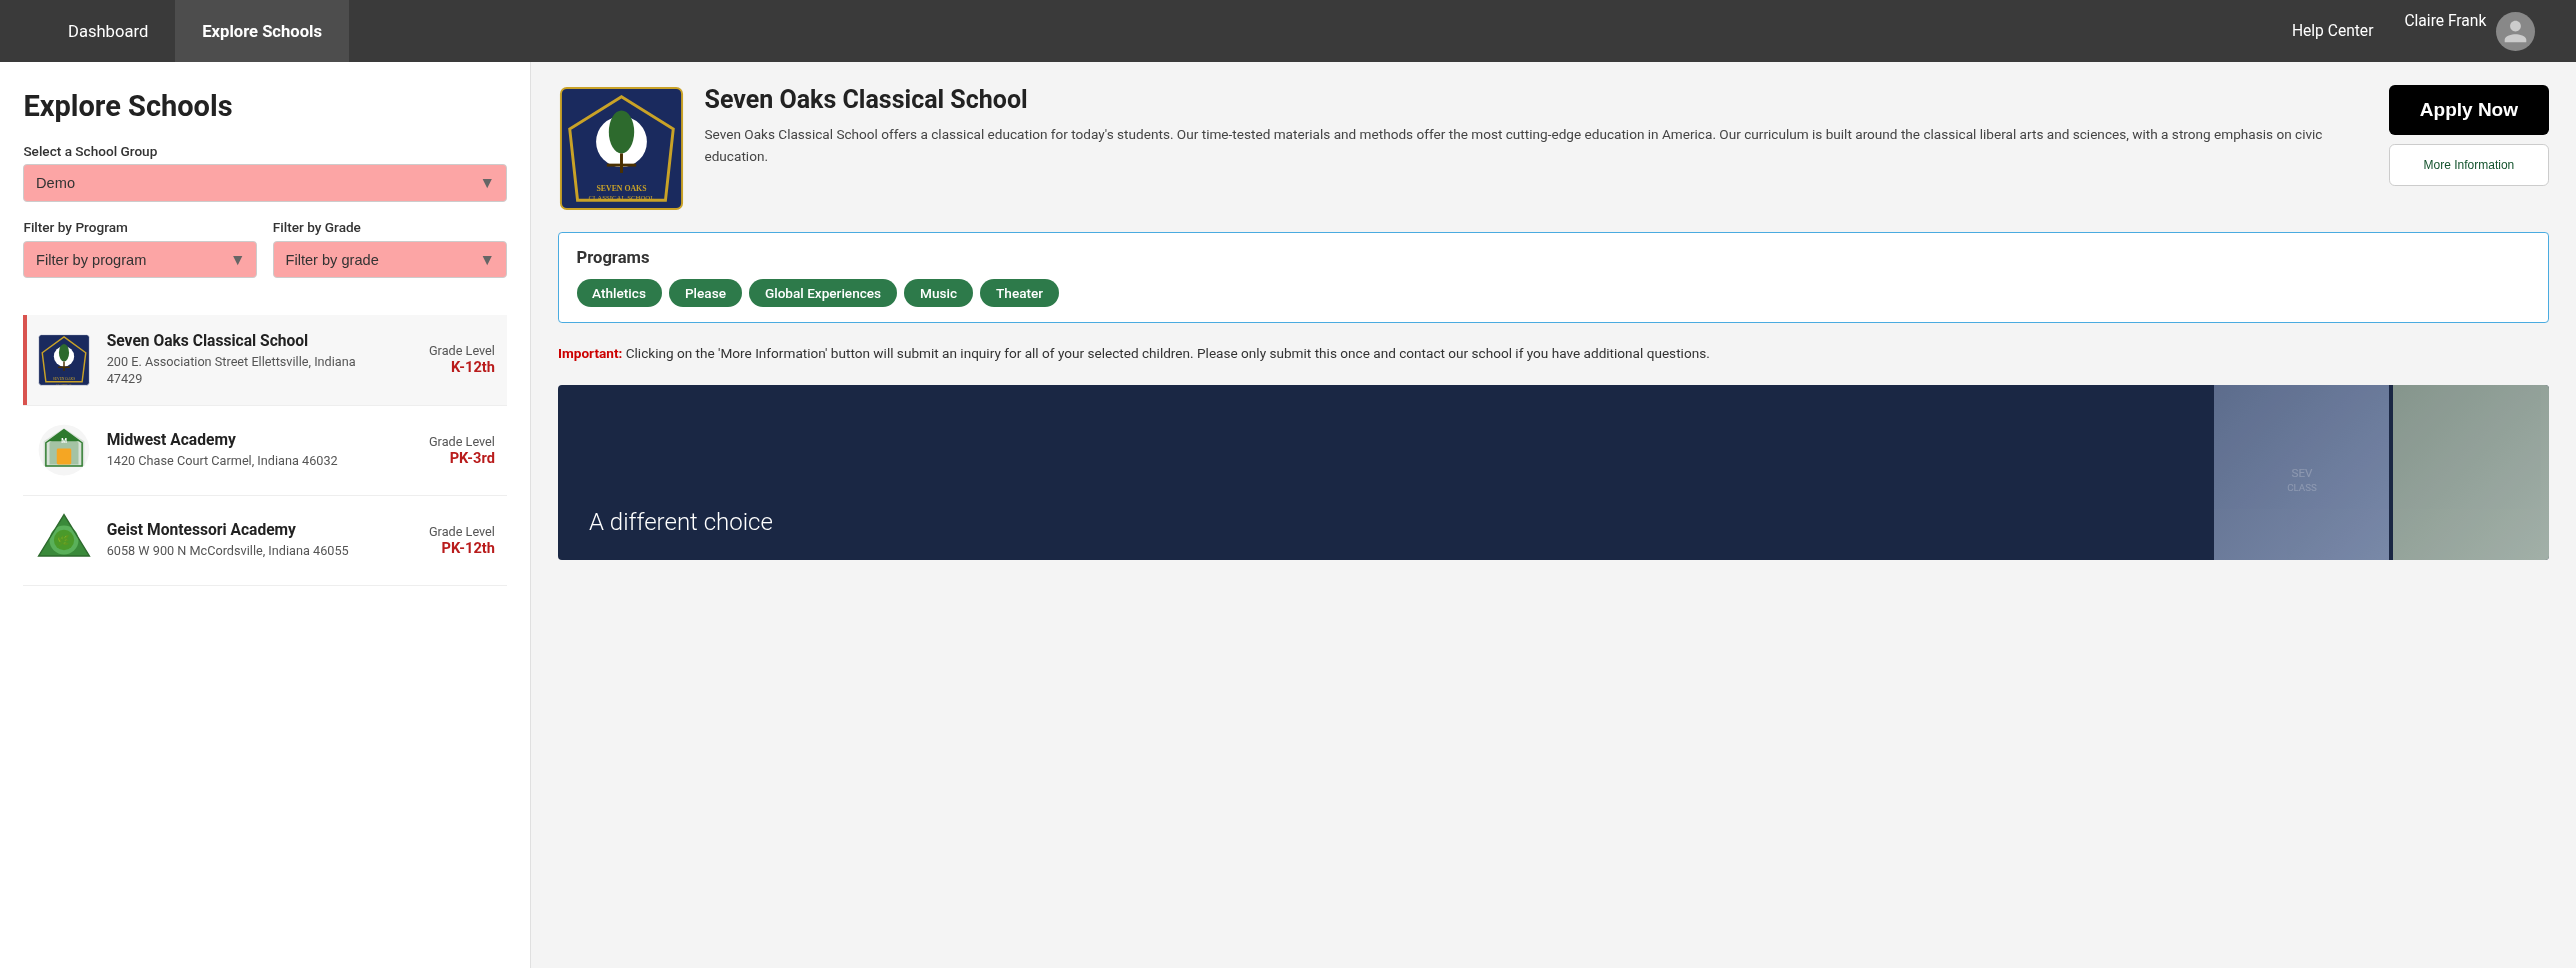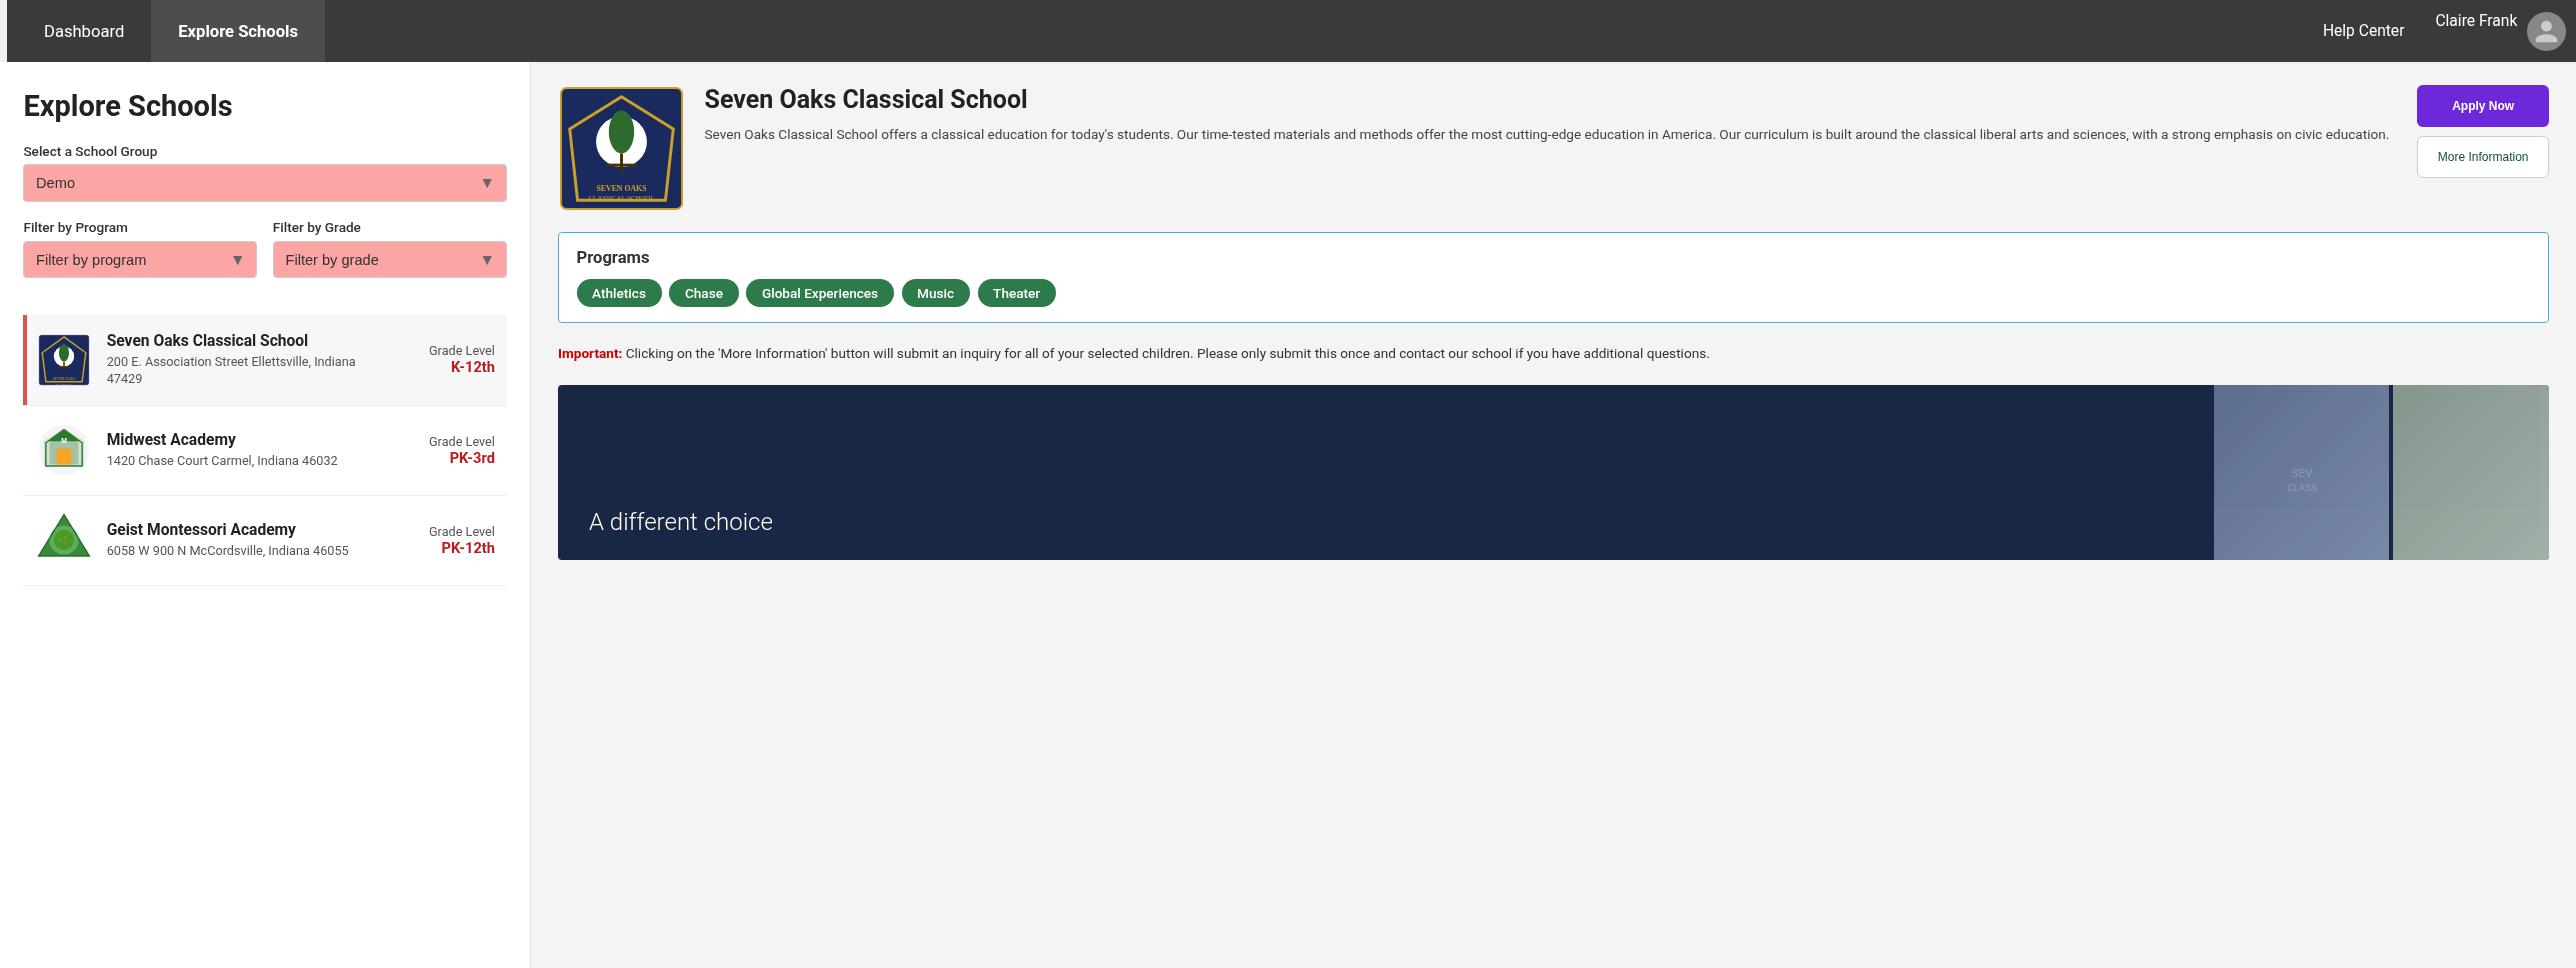--- a/index.html
+++ b/index.html
@@ -1,19 +1,19 @@
 <!DOCTYPE html>
 <html><head>
   <meta charset="utf-8">
   <style>
     * { box-sizing: border-box; margin: 0; padding: 0; }
     body { font-family: -apple-system, BlinkMacSystemFont, 'Segoe UI', Roboto, sans-serif; background: #f0f0f0; }
 
     
-    .nav { background: #3a3a3a; display: flex; align-items: center; height: 62px; padding: 0 10px; margin-left: 7px; }
+    .nav { background: #3a3a3a; display: flex; align-items: center; height: 62px; padding: 0 41px; }
     .nav-left { display: flex; align-items: center; gap: 0; }
     .nav-item { color: #fff; padding: 0 27px; height: 62px; display: flex; align-items: center; font-size: 16.6px; cursor: pointer; }
     .nav-item.active { background: #4d4d4d; font-weight: 700; }
     .nav-right { margin-left: auto; display: flex; align-items: center; gap: 31px; }
     .nav-right-text { color: #fff; font-size: 15.6px; cursor: pointer; }
     .avatar-wrap { display: flex; align-items: flex-start; gap: 9.7px; }
     .avatar-circle { width: 39px; height: 39px; border-radius: 50%; background: #888; display: flex; align-items: center; justify-content: center; }
     .avatar-circle svg { width: 27px; height: 27px; fill: #ccc; }
 
     
@@ -46,21 +46,21 @@
 
     
     .right-panel { flex: 1; background: #f4f4f4; padding: 23.4px 27px; overflow-y: auto; }
     .school-detail-header { display: flex; gap: 19.5px; align-items: flex-start; margin-bottom: 19.5px; }
     .school-detail-logo { width: 127px; height: 127px; flex-shrink: 0; }
     .school-detail-logo svg { width: 127px; height: 127px; }
     .school-detail-info { flex: 1; }
     .school-detail-name { font-size: 25px; font-weight: 700; color: #222; margin-bottom: 9.7px; }
     .school-detail-desc { font-size: 13.6px; color: #444; line-height: 1.6; }
     .action-buttons { display: flex; flex-direction: column; gap: 9.7px; flex-shrink: 0; }
-    .btn-apply { background: #6d28d9; color: #fff; border: none; border-radius: 5.8px; padding: 13.6px 31px; font-size: 12px; font-weight: 600; cursor: pointer; white-space: nowrap; }
+    .btn-apply { background: #000000; color: #fff; border: none; border-radius: 5.8px; padding: 13.6px 31px; font-size: 19px; font-weight: 600; cursor: pointer; white-space: nowrap; }
     .btn-more { background: #fff; color: #14532d; border: 1px solid #ccc; border-radius: 5.8px; padding: 12.7px 19.5px; font-size: 12px; cursor: pointer; white-space: nowrap; }
 
     
     .programs-box { border: 1.9px solid #4aabe0; border-radius: 3.9px; padding: 15.6px 17.5px; margin-bottom: 20px; background: #fff; }
     .programs-title { font-size: 16.6px; font-weight: 700; color: #333; margin-bottom: 11.7px; }
     .programs-tags { display: flex; gap: 7.8px; flex-wrap: wrap; }
     .program-tag { background: #2d7a4a; color: #fff; border-radius: 19.5px; padding: 5.8px 15.6px; font-size: 13.6px; font-weight: 500; }
 
     
     .important-notice { font-size: 13.6px; line-height: 1.6; color: #333; margin-bottom: 19.5px; }
@@ -229,21 +229,21 @@
       <div class="action-buttons">
         <button class="btn-apply">Apply Now</button>
         <button class="btn-more">More Information</button>
       </div>
     </div>
 
     <div class="programs-box">
       <div class="programs-title">Programs</div>
       <div class="programs-tags">
         <span class="program-tag">Athletics</span>
-        <span class="program-tag">Chase</span>
+        <span class="program-tag">Please</span>
         <span class="program-tag">Global Experiences</span>
         <span class="program-tag">Music</span>
         <span class="program-tag">Theater</span>
       </div>
     </div>
 
     <div class="important-notice">
       <span class="imp-label">Important:</span><span> Clicking on the 'More Information' button will submit an inquiry for all of your selected children. Please only submit this once and contact our school if you have additional questions.</span>
     </div>
 

